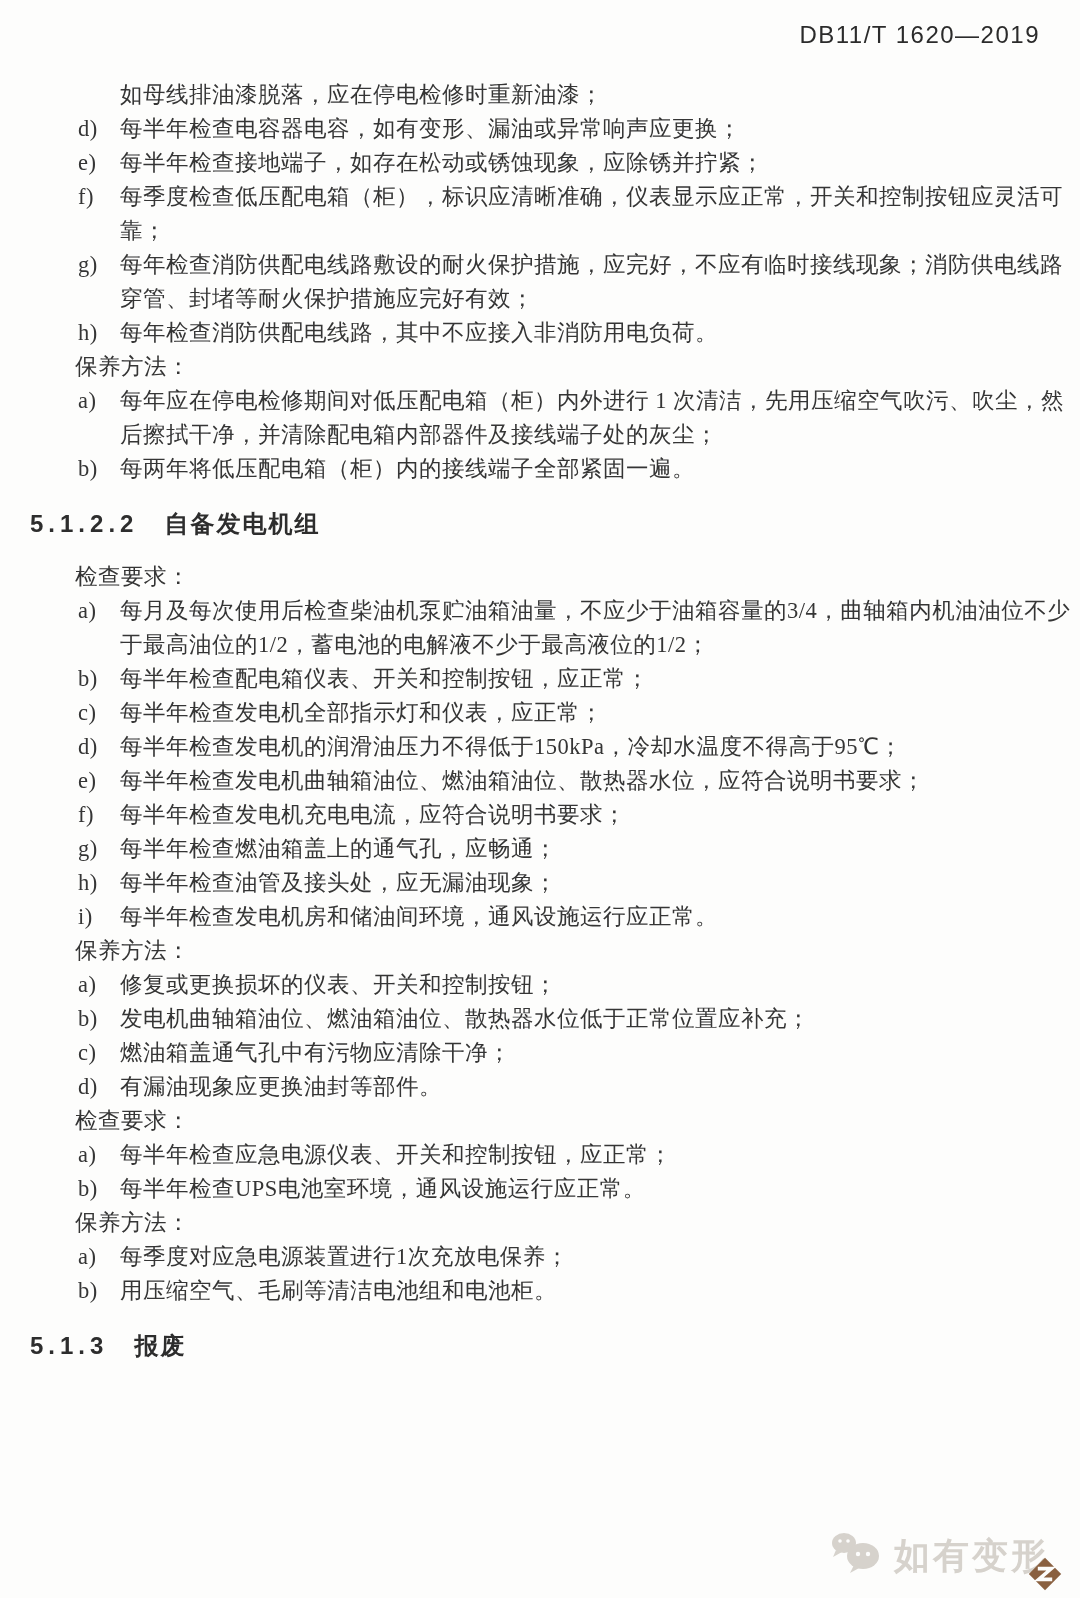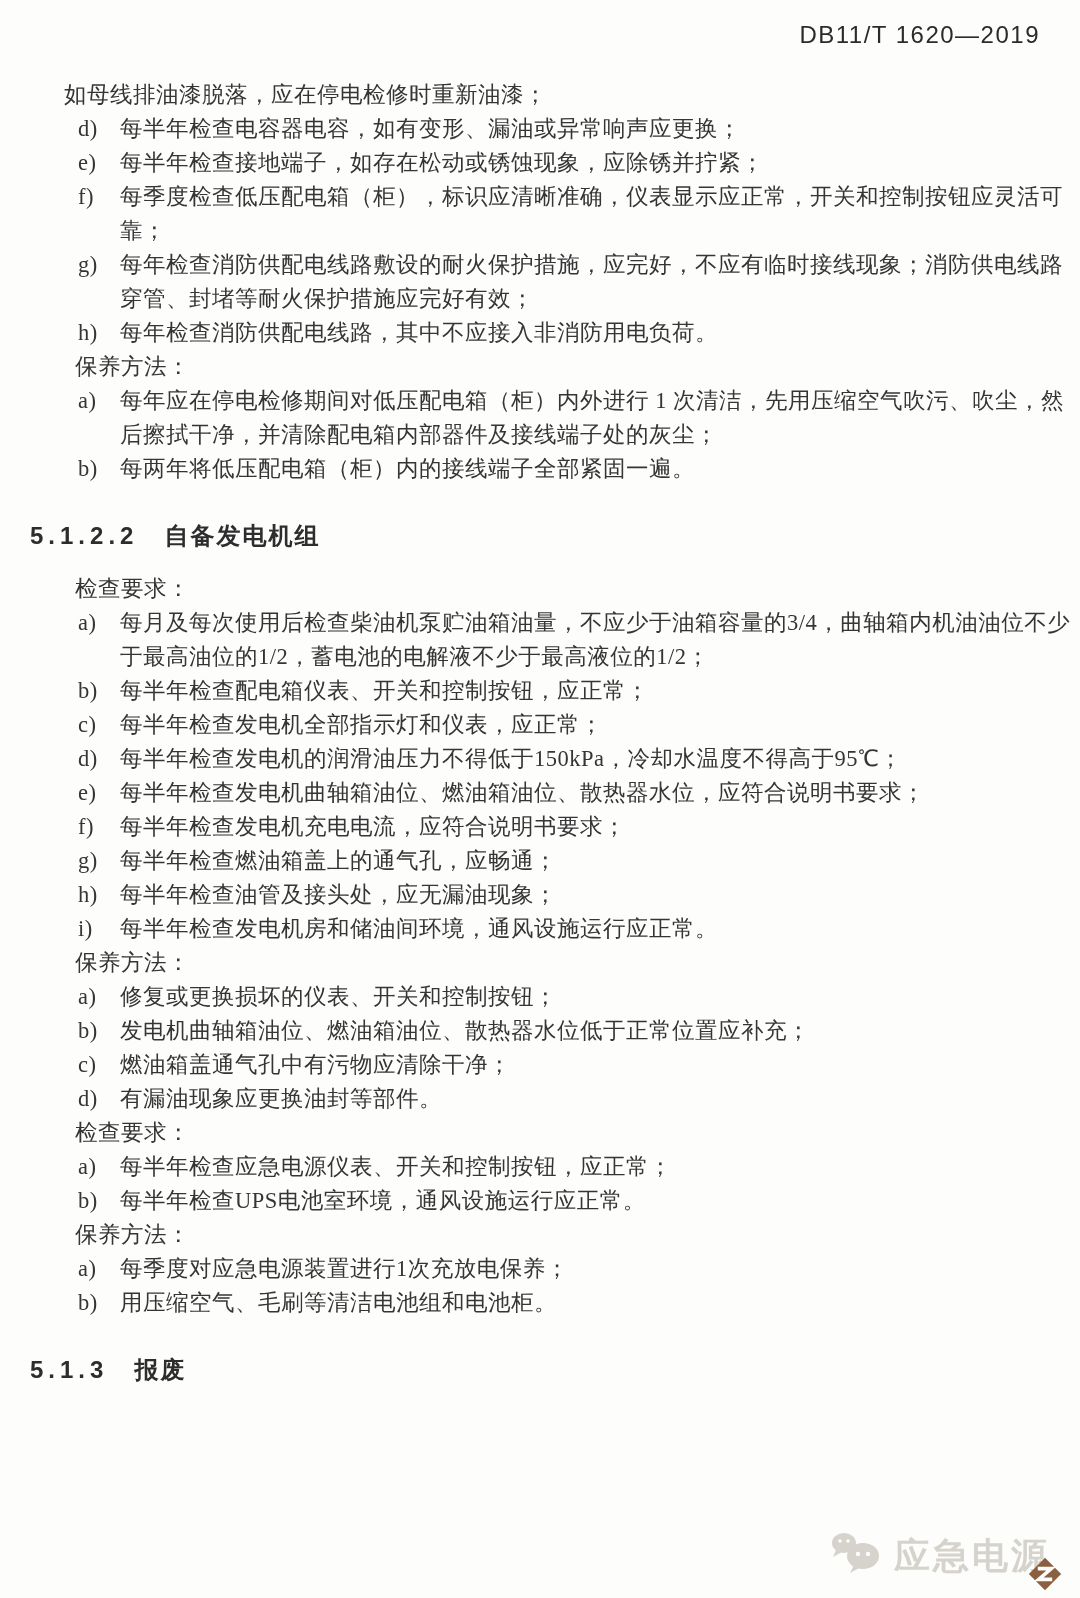--- a/index.html
+++ b/index.html
@@ -25,36 +25,36 @@
     color:#2b2b2b;
     line-height:30px;
   }
   .content{
     padding-top:28px;
   }
   .line{
     line-height:34px;
     min-height:34px;
   }
-  .cont{ margin-left:64px; padding-right:18px; }
+  .cont{ margin-left:120px; padding-right:18px; }
   .label{ margin-left:75px; padding-right:32px; }
   .item{
     display:flex;
     margin-left:78px;
   }
   .marker{
     width:42px;
     flex:0 0 42px;
     font-family:"Liberation Serif", serif;
   }
   .itext{
     flex:1;
   }
   .heading{
-    margin:32px 0 18px 30px;
+    margin:20px 0 18px 30px;
     line-height:36px;
     font-family:"Liberation Sans", sans-serif;
     font-weight:bold;
     font-size:24px;
     color:#2d2d2d;
   }
   .hnum{ letter-spacing:5px; margin-right:26px; }
   .htitle{ letter-spacing:2px; }
   .para{
     margin:14px 30px 0 32px;
@@ -224,21 +224,21 @@
           <path d="M24 34 L20 42 L31 36 Z"></path>
         </g>
         <g fill="#fdfdfc">
           <circle cx="10" cy="10" r="1.8"></circle>
           <circle cx="18" cy="10" r="1.8"></circle>
           <circle cx="28" cy="23" r="2.2"></circle>
           <circle cx="38" cy="23" r="2.2"></circle>
         </g>
       </svg>
     </span>
-    <span class="wm-text" style="color:#d6d2cc;">应急电源</span>
+    <span class="wm-text" style="color:#d6d2cc;">如有变形</span>
   </div>
 
   <div class="logo-row">
     <span style="display:inline-block;">
       <svg width="36" height="36" viewBox="0 0 40 40">
         <polygon points="20,2 38,20 20,38 2,20" fill="#8a6040"></polygon>
         <polyline points="12,14 27,14 13,26 28,26" fill="none" stroke="#fdfdfc" stroke-width="4"></polyline>
       </svg>
     </span>
     <span class="logo-texts">

